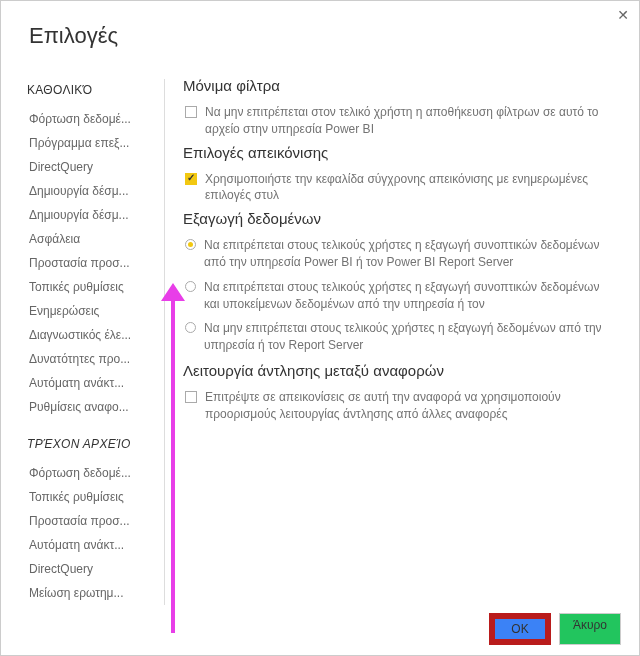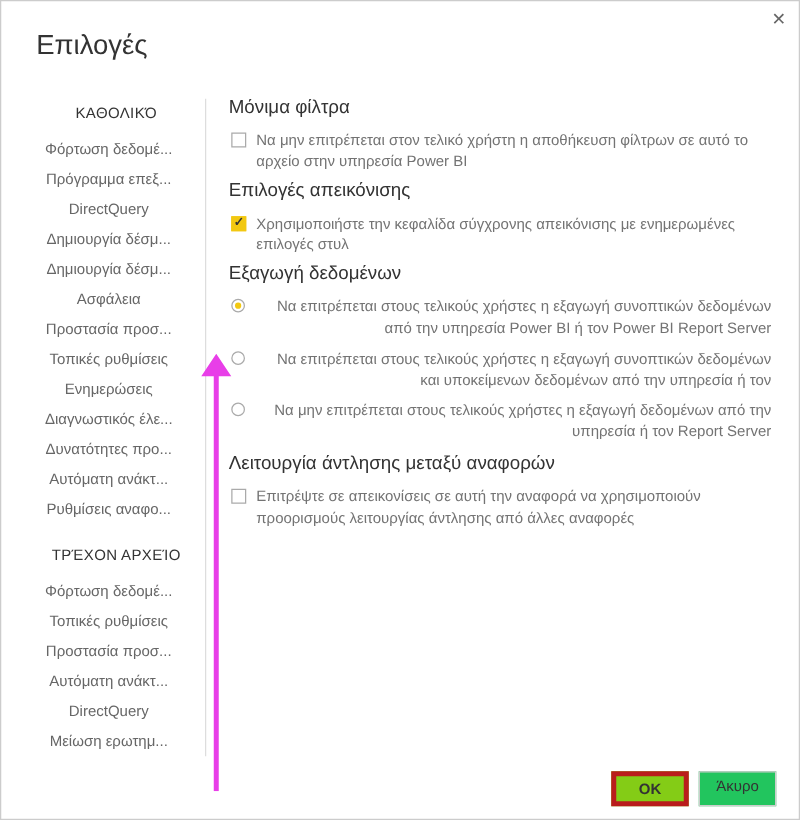--- a/index.html
+++ b/index.html
@@ -41,41 +41,40 @@
     top: 64px;
     left: 0;
     right: 0;
     bottom: 44px;
   }
   .sidebar {
     width: 158px;
     padding-left: 26px;
     padding-top: 14px;
     overflow: hidden;
-    text-align: center;
   }
   .section-header {
     font-size: 12px;
     color: #333;
     font-weight: 400;
     letter-spacing: 0.3px;
     margin-bottom: 10px;
     margin-top: 4px;
   }
   .nav-item {
     font-size: 12px;
     color: #666;
     padding: 5px 0 5px 2px;
     white-space: nowrap;
     overflow: hidden;
     text-overflow: ellipsis;
     cursor: pointer;
     max-width: 118px;
   }
-  .section-header.second { margin-top: 18px; }
+  .section-header.second { margin-top: 18px; font-style: italic; }
   .divider {
     position: absolute;
     left: 163px;
     top: 14px;
     bottom: 6px;
     width: 1px;
     background: #ddd;
   }
   .main {
     flex: 1;
@@ -123,21 +122,20 @@
   .check-label {
     font-size: 12px;
     color: #737373;
     line-height: 1.4;
   }
   .radio-row {
     display: flex;
     align-items: flex-start;
     margin-bottom: 8px;
     padding-left: 2px;
-    text-align: right;
   }
   .radio {
     width: 11px;
     height: 11px;
     border: 1px solid #aaa;
     border-radius: 50%;
     margin-right: 8px;
     margin-top: 2px;
     flex-shrink: 0;
     background: #fff;
@@ -164,24 +162,23 @@
     min-width: 62px;
     padding: 4px 10px;
     font-size: 12px;
     text-align: center;
     cursor: pointer;
     border: 1px solid #ccc;
     background: #22c55e;
     color: #333;
   }
   .btn.primary {
-    background: #84cc16;
-    border: 4px solid #b91c1c;
+    background: #3b82f6;
+    border: 6px solid #b91c1c;
     padding: 3px 10px;
-    font-weight: bold;
   }
   
   .arrow {
     position: absolute;
     left: 158px;
     top: 282px;
     width: 40px;
     height: 350px;
     pointer-events: none;
     z-index: 10;

